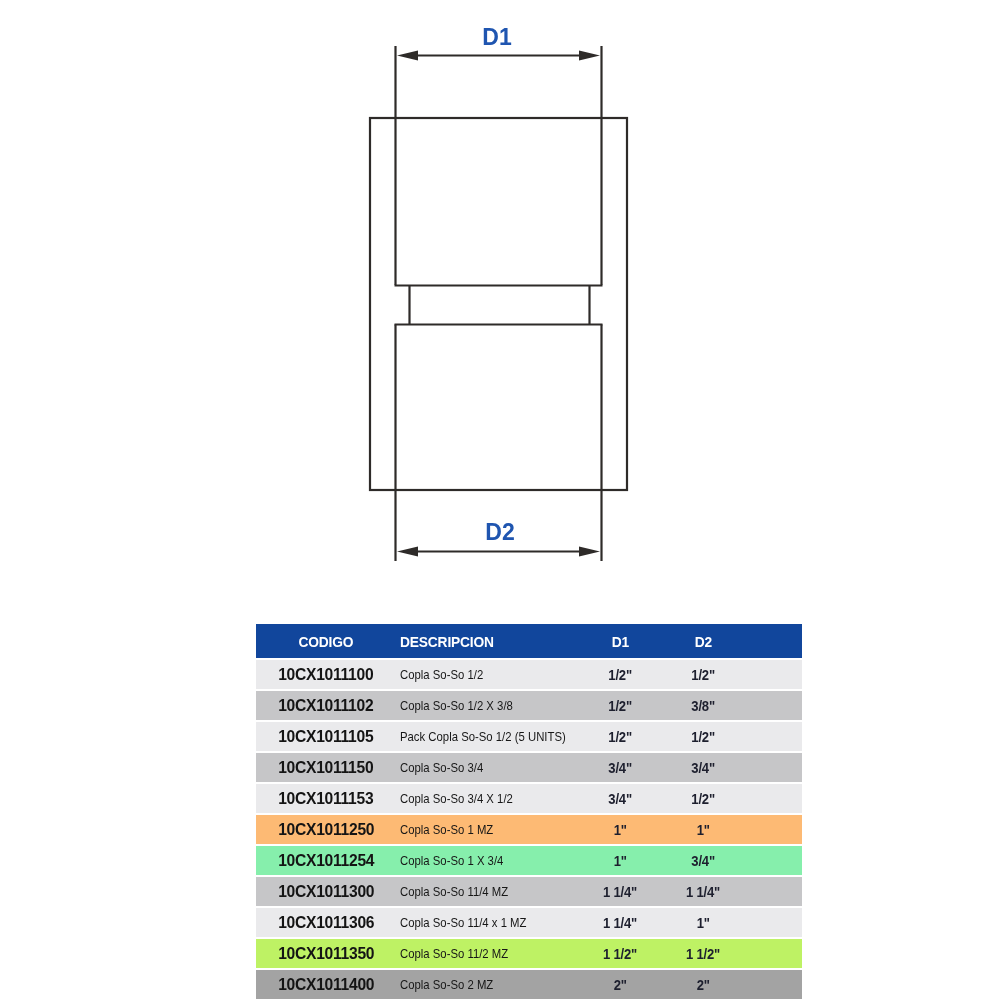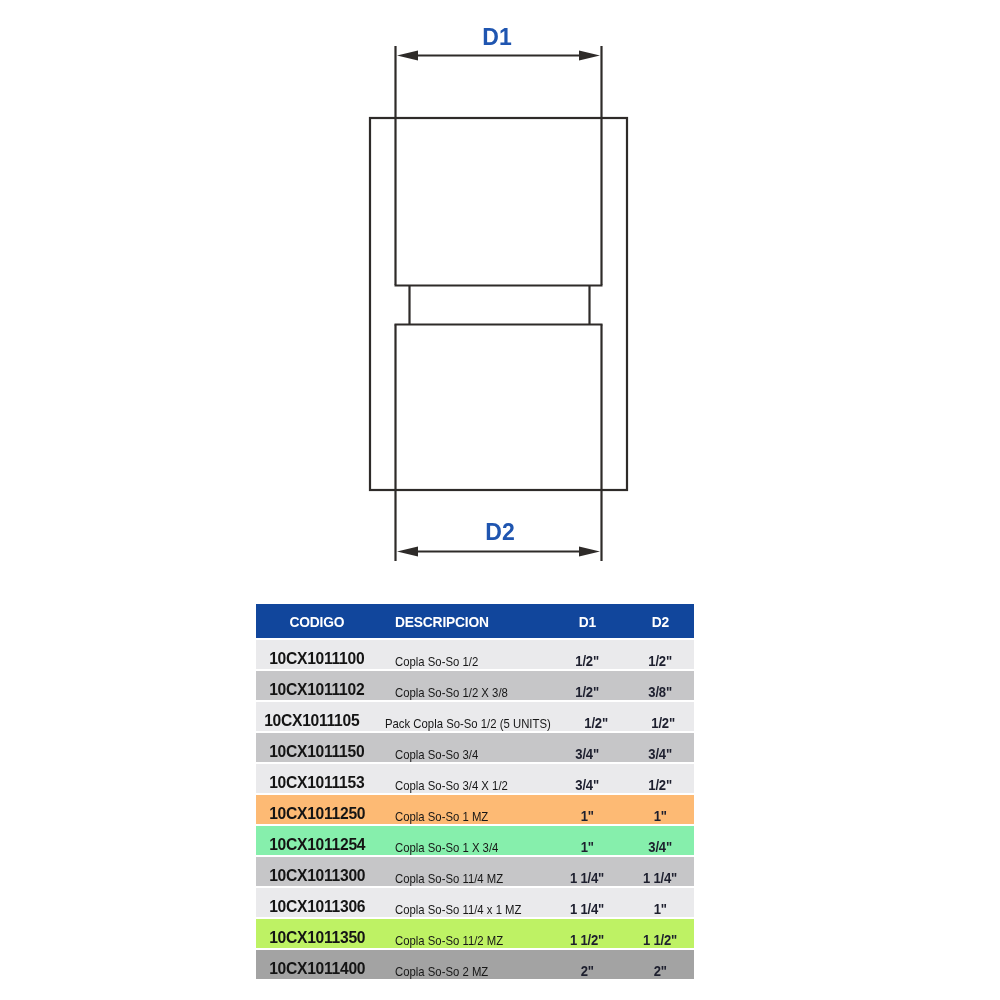--- a/index.html
+++ b/index.html
@@ -10,31 +10,31 @@
   }
   
   .diagram-wrap{position:absolute;left:0;top:0;width:1000px;height:600px;}
   .diagram-wrap svg{display:block;}
   .dim-label{
     font-family:"Liberation Sans", sans-serif;
     font-weight:bold;font-size:23px;
   }
   
   .spec-table{
-    position:absolute;left:256px;top:604px;width:438px;
+    position:absolute;left:256px;top:624px;width:546px;
   }
   .thead{
     display:flex;align-items:center;height:34px;margin-bottom:2px;
     color:#ffffff;
   }
   .trow{
-    display:flex;align-items:flex-end;height:29px;margin-bottom:2px;
+    display:flex;align-items:center;height:29px;margin-bottom:2px;
   }
   .c1{width:140px;text-align:center;}
-  .c2{width:176px;text-align:left;margin-left:13px;}
+  .c2{width:176px;text-align:left;}
   .c3{width:88px;text-align:center;}
   .c4{width:78px;text-align:center;}
   .hcell{font-weight:bold;font-size:15px;letter-spacing:-0.2px;}
   .hcell .cond{display:inline-block;transform:scaleX(0.92);}
   .c2 .cond2{transform-origin:0 50%;}
   .code{
     font-weight:bold;font-size:17px;color:#141414;letter-spacing:-0.3px;
   }
   .code .cond{display:inline-block;transform:scaleX(0.92);}
   .desc{

